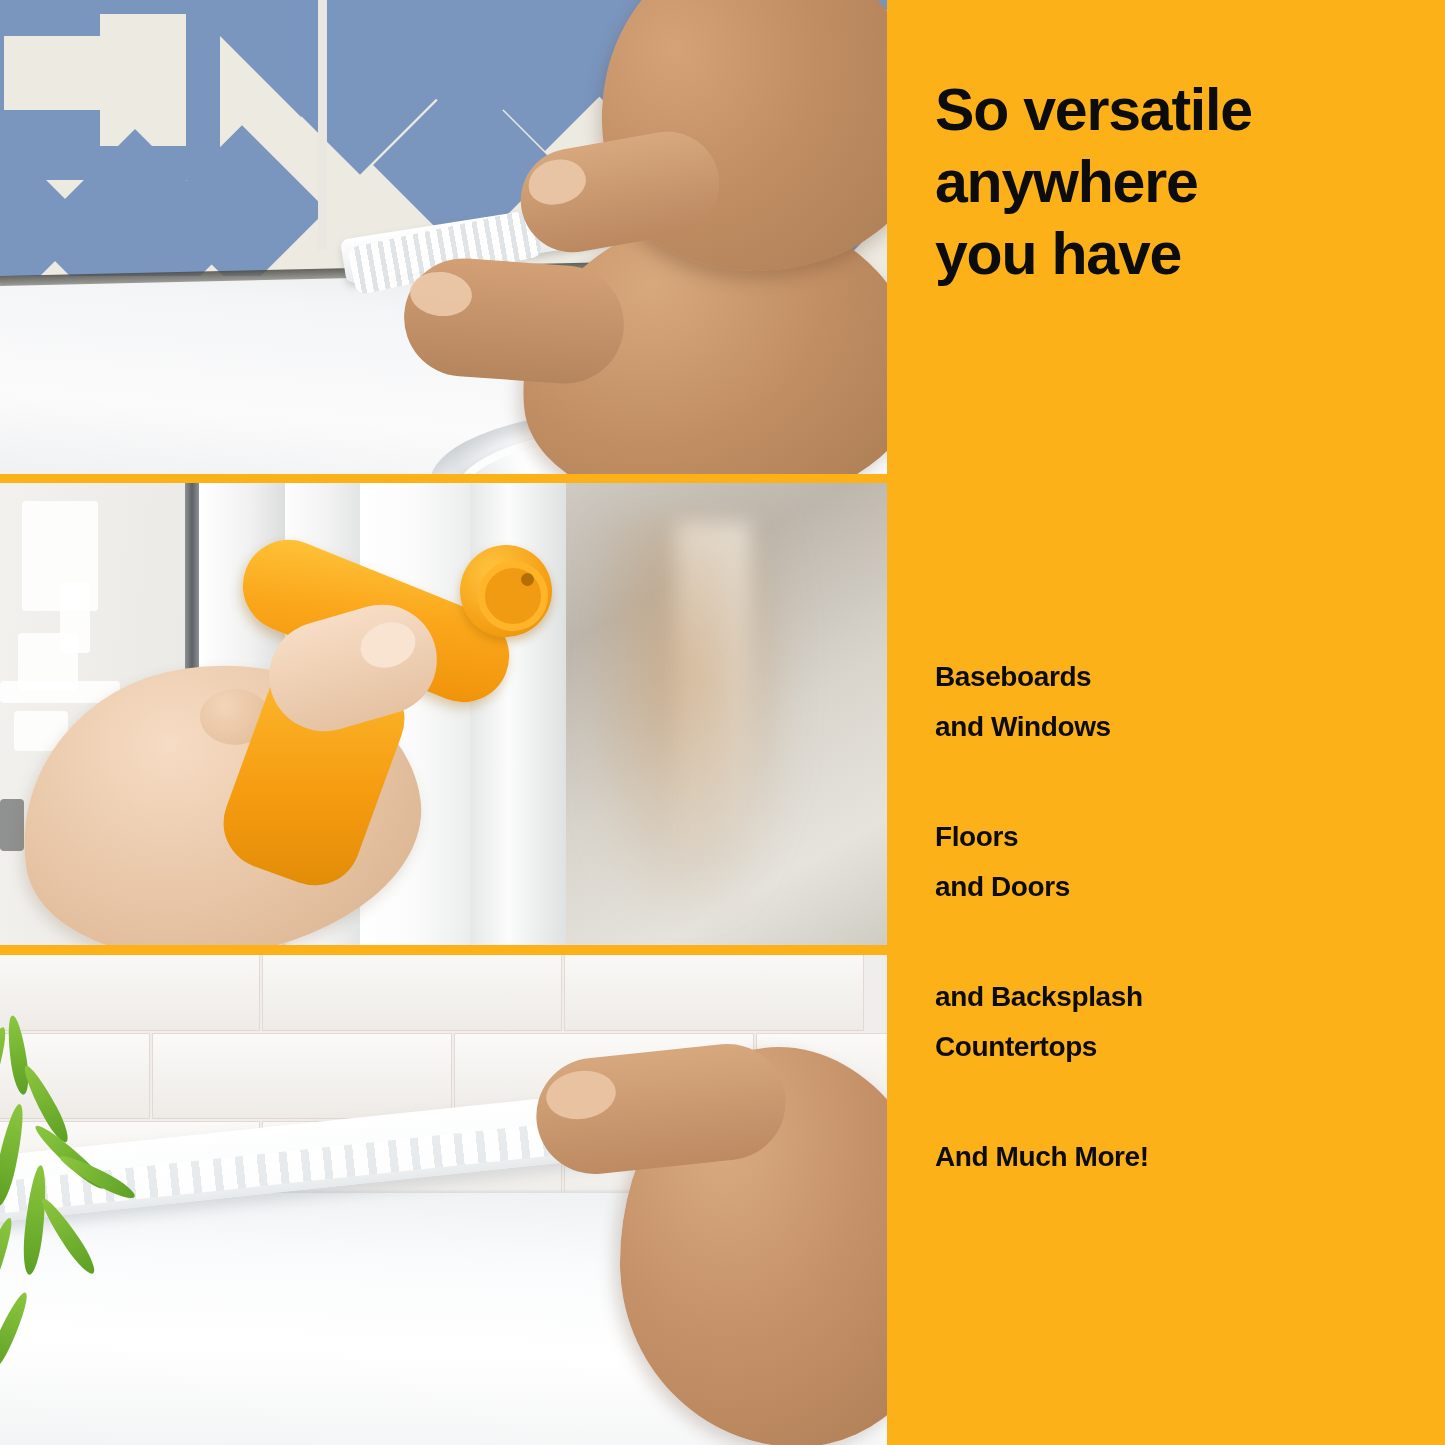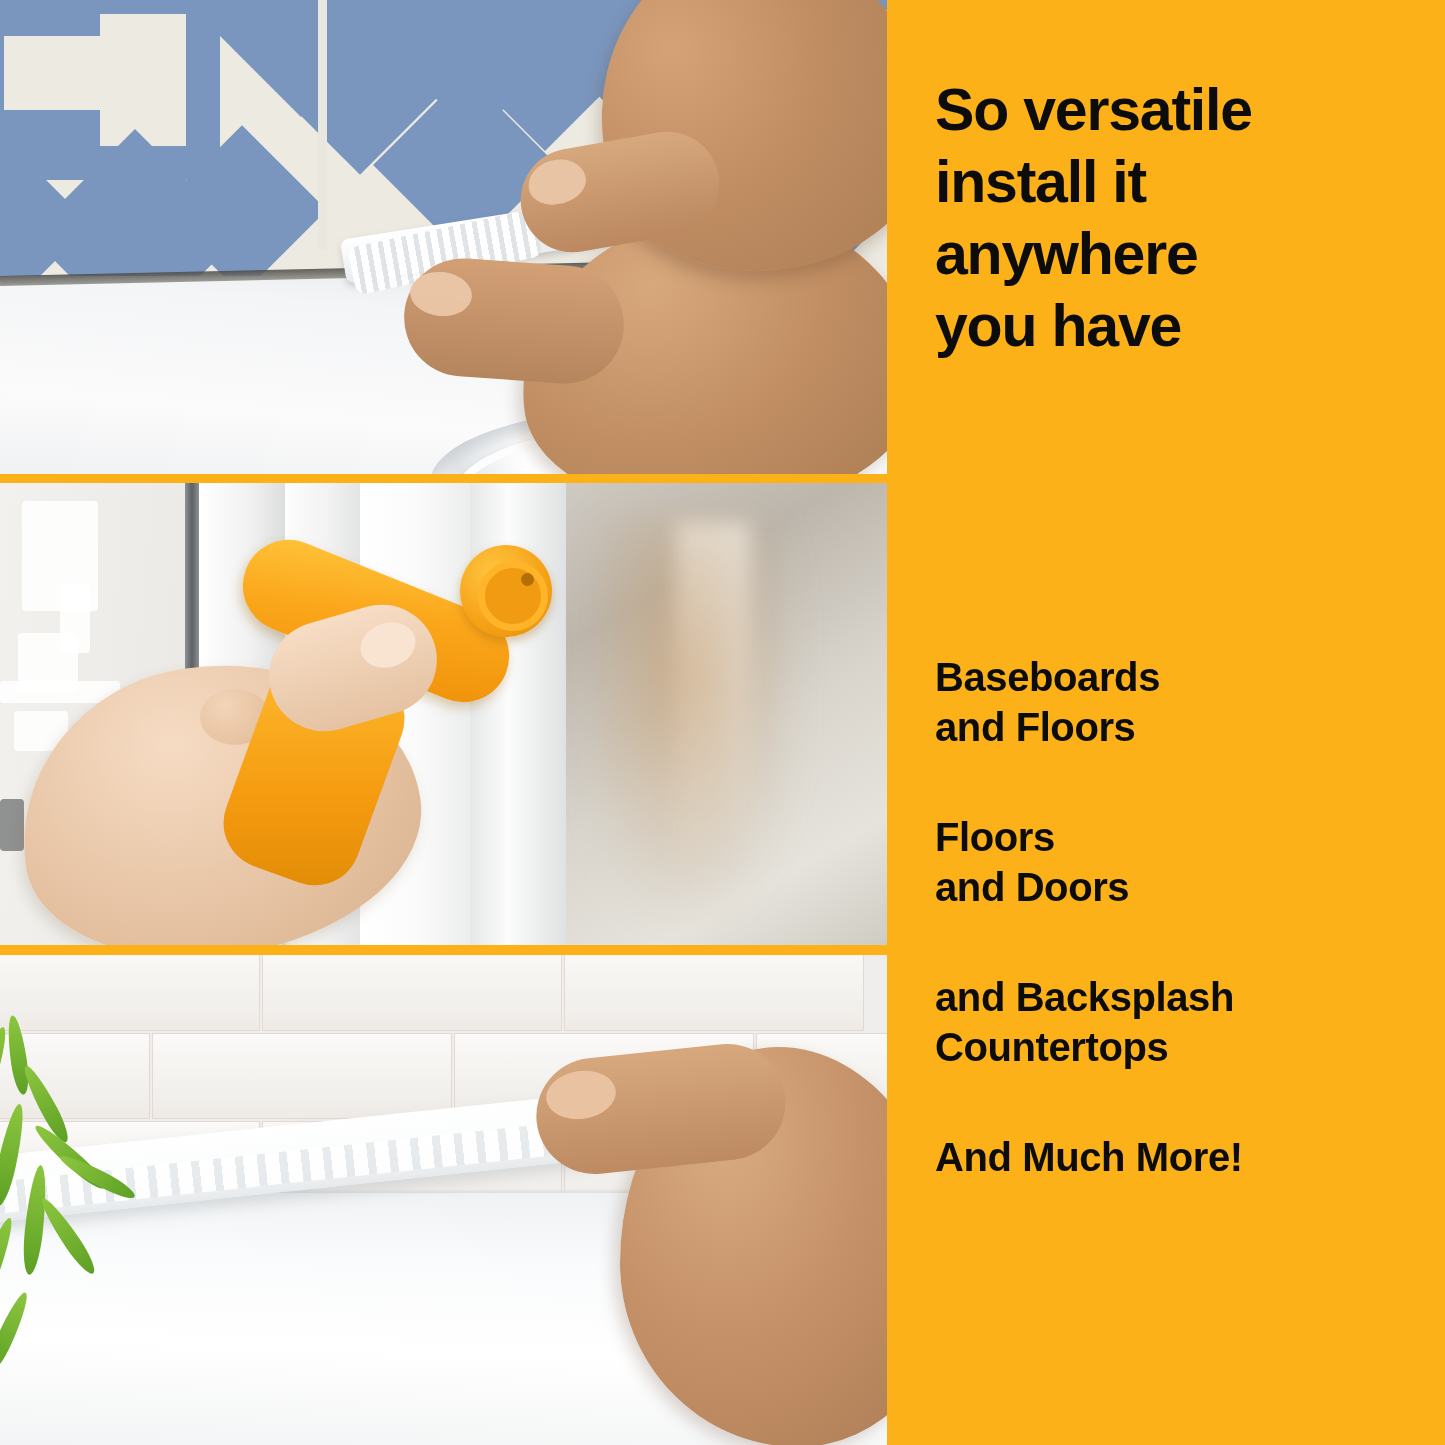--- a/index.html
+++ b/index.html
@@ -147,21 +147,21 @@
   .col-divider{position:absolute;left:887px;top:0;width:10px;height:1445px;background:#fbb117;}
 
   
   .text-col{position:absolute;left:897px;top:0;width:548px;height:1445px;background:#fbb117;}
   .headline{position:absolute;left:38px;top:74px;width:500px;
     color:#0c0c0c;font-weight:bold;font-size:59px;line-height:72px;
     letter-spacing:-1.2px;}
   .headline div{white-space:nowrap;}
   .bullets{position:absolute;left:38px;top:652px;width:500px;}
   .bullet{margin-bottom:60px;color:#0c0c0c;font-weight:bold;
-    font-size:40px;line-height:50px;letter-spacing:-.4px;}
+    font-size:28px;line-height:50px;letter-spacing:-.4px;}
   .bullet:last-child{margin-bottom:0;}
   .bullet div{white-space:nowrap;}
 </style>
 </head>
 <body>
 
 <div class="stage">
 
   <div class="photo-col">
 
@@ -280,29 +280,28 @@
     <div class="divider div-1"></div>
     <div class="divider div-2"></div>
   </div>
 
   <div class="col-divider"></div>
 
   <div class="text-col">
 
     <div class="headline">
       <div>So versatile</div>
-      <div>install it</div>
       <div>anywhere</div>
       <div>you have</div>
     </div>
 
     <div class="bullets">
       <div class="bullet">
         <div>Baseboards</div>
-        <div>and Floors</div>
+        <div>and Windows</div>
       </div>
       <div class="bullet">
         <div>Floors</div>
         <div>and Doors</div>
       </div>
       <div class="bullet">
         <div>and Backsplash</div>
         <div>Countertops</div>
       </div>
       <div class="bullet">

